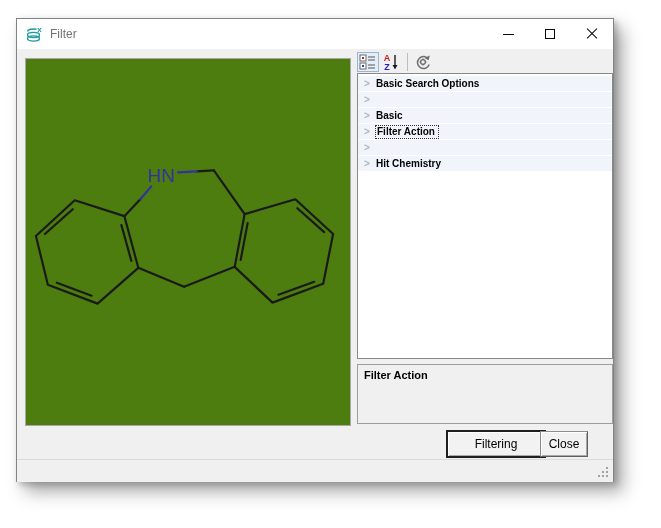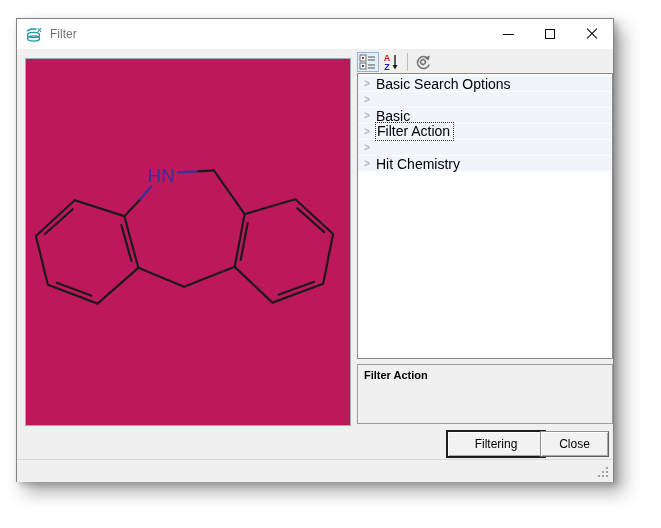--- a/index.html
+++ b/index.html
@@ -20,45 +20,45 @@
   .win-controls{margin-left:auto;display:flex;height:100%;}
   .win-btn{width:42px;height:100%;display:flex;align-items:center;justify-content:center;position:relative;}
   .glyph-min{width:11px;height:1px;background:#0a0a0a;}
   .glyph-max{width:10px;height:10px;border:1px solid #0a0a0a;background:transparent;}
   .glyph-close{position:relative;width:12px;height:12px;}
   .glyph-close::before,.glyph-close::after{content:"";position:absolute;left:-1px;top:5px;width:14px;height:1px;background:#0a0a0a;}
   .glyph-close::before{transform:rotate(45deg);}
   .glyph-close::after{transform:rotate(-45deg);}
 
   
-  .mol-canvas{position:absolute;left:8px;top:39px;width:326px;height:368px;background:#be185d;border:1px solid #a7a7a7;}
+  .mol-canvas{position:absolute;left:8px;top:39px;width:326px;height:368px;background:#4d7c0f;border:1px solid #a7a7a7;}
 
   
   .pg-toolbar{position:absolute;left:340px;top:32px;width:256px;height:22px;display:flex;align-items:center;}
   .tb-btn{width:22px;height:20px;display:flex;align-items:center;justify-content:center;margin-right:1px;}
   .tb-btn.active{border:1px solid #9ab5d2;background:#e4eef9;}
   .tb-sep{width:1px;height:18px;background:#bdbdbd;margin:0 4px;}
 
   .pg-list{position:absolute;left:340px;top:54px;width:256px;height:286px;background:#ffffff;border:1px solid #8a8a8a;overflow:hidden;}
   .pg-row{height:16px;display:flex;align-items:center;background:#f1f5fb;border-bottom:1px solid #ffffff;}
   .pg-row:first-child{margin-top:2px;}
   .pg-chevron{width:18px;text-align:center;color:#aeb6c0;font-size:10px;font-weight:bold;line-height:16px;flex:0 0 auto;}
-  .pg-label{font-size:14px;font-weight:normal;color:#000;white-space:nowrap;}
+  .pg-label{font-size:10px;font-weight:bold;color:#000;white-space:nowrap;}
   .pg-label.selected{outline:1px dotted #333;padding:0 3px 1px 1px;}
 
   .pg-desc{position:absolute;left:340px;top:345px;width:256px;height:60px;background:#f0f0f0;border:1px solid #9d9d9d;padding:4px 6px;}
   .pg-desc-title{font-size:11px;font-weight:bold;color:#000;}
 
   
   .btn{position:absolute;height:26px;background:#f2f2f2;font-size:12px;color:#000;
        display:flex;align-items:center;justify-content:center;
        border:1px solid;border-color:#8e8e8e #5f5f5f #5f5f5f #8e8e8e;
        box-shadow:inset 1px 1px 0 #ffffff, inset -1px -1px 0 #a8a8a8;}
   .btn-filtering{left:430px;top:412px;width:98px;border:1px solid #1f1f1f;box-shadow:0 0 0 1px #1f1f1f, inset 1px 1px 0 #ffffff, inset -1px -1px 0 #a8a8a8;}
-  .btn-close{left:523px;top:412px;width:69px;}
+  .btn-close{left:523px;top:412px;width:48px;}
 
   .bottom-strip{position:absolute;left:0;right:0;top:440px;height:23px;background:#f0f0f0;border-top:1px solid #dadada;}
   .grip{position:absolute;right:3px;bottom:3px;}
 </style>
 </head>
 <body>
 
 <div class="stage">
   <div class="dialog">
 

